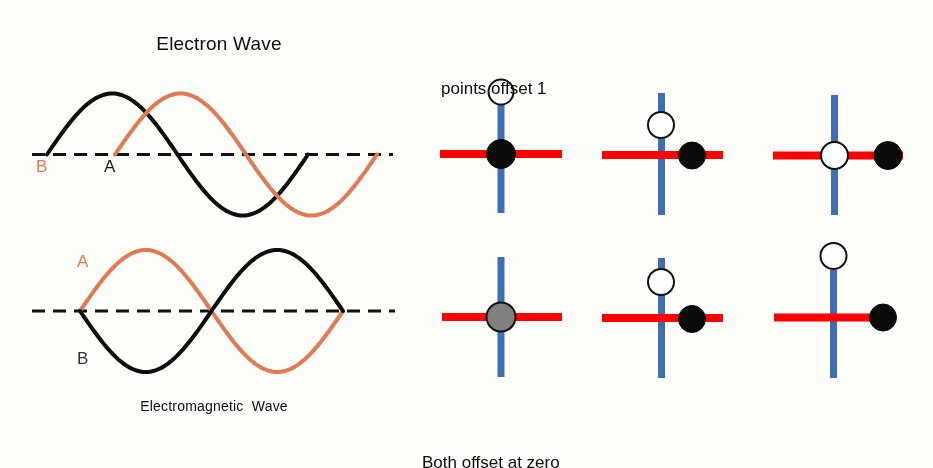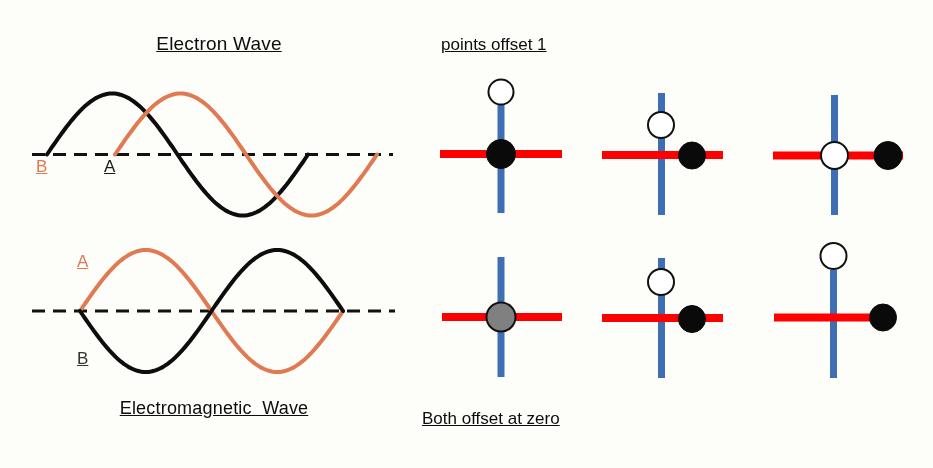--- a/index.html
+++ b/index.html
@@ -20,27 +20,26 @@
     left: 0; top: 0;
     width: 933px;
     height: 468px;
     display: block;
   }
   .txt {
     position: absolute;
     color: #0d0d0d;
     line-height: 1.2;
     white-space: pre;
-    text-decoration: underline;
   }
   .title { font-size: 19px; letter-spacing: 0.2px; }
-  .caption { font-size: 17px; }
+  .caption { font-size: 17px; margin-top: 44px; }
   .wave-label { font-size: 17px; }
   .t-electron { left: 34px; top: 33px; width: 370px; text-align: center; }
-  .t-em       { left: 29px; top: 398px; width: 370px; text-align: center; font-size: 18px; }
+  .t-em       { left: 29px; top: 398px; width: 370px; text-align: center; font-size: 14px; }
   .c-offset   { left: 441px; top: 35px; }
   .c-zero     { left: 422px; top: 409px; }
   .l-b-top { left: 36px;  top: 157px; color: #e07a52; }
   .l-a-top { left: 104px; top: 157px; color: #1a1a1a; }
   .l-a-bot { left: 77px;  top: 252px; color: #e07a52; }
   .l-b-bot { left: 77px;  top: 349px; color: #333333; }
 </style>
 </head>
 <body>
 

